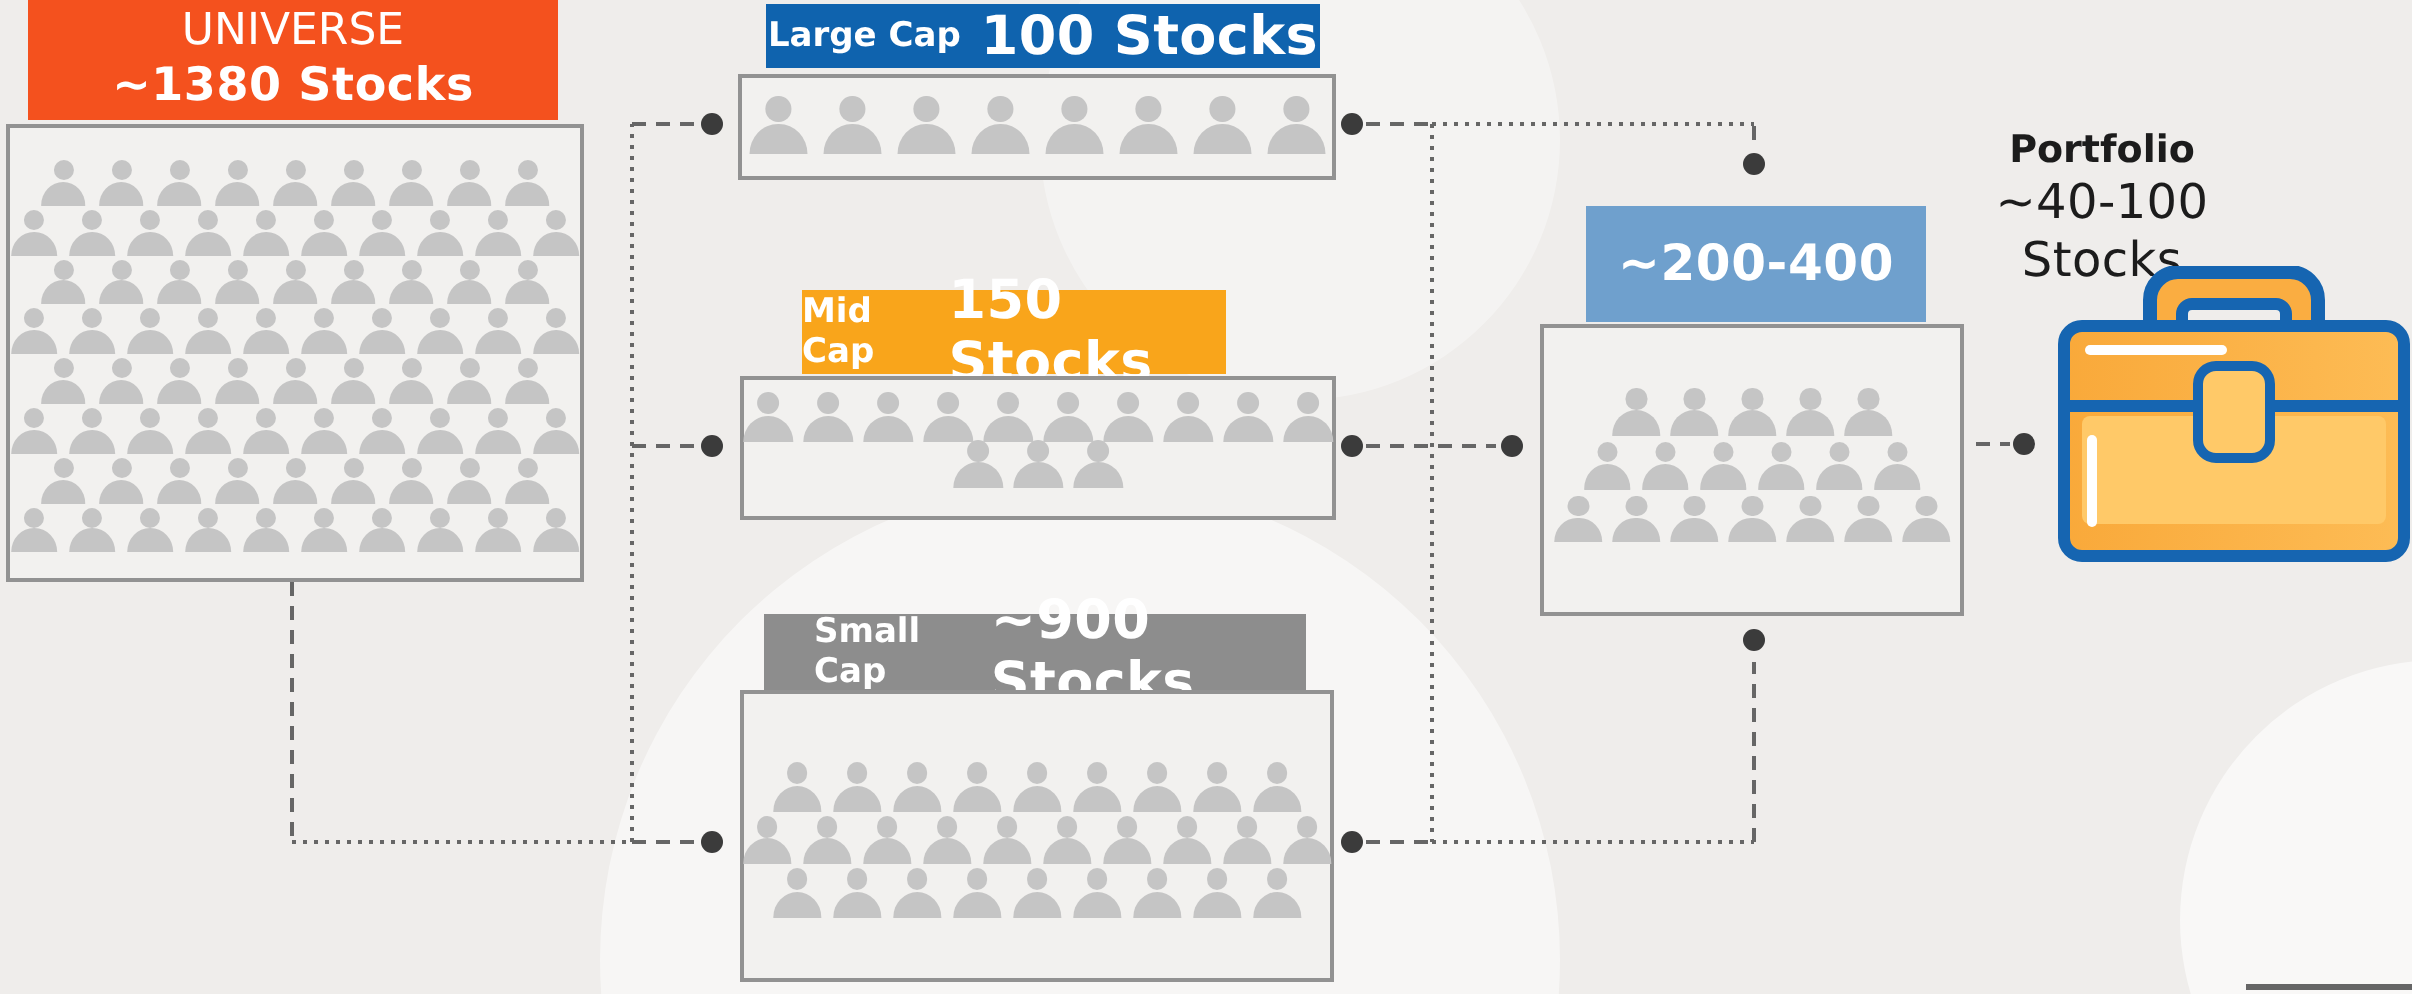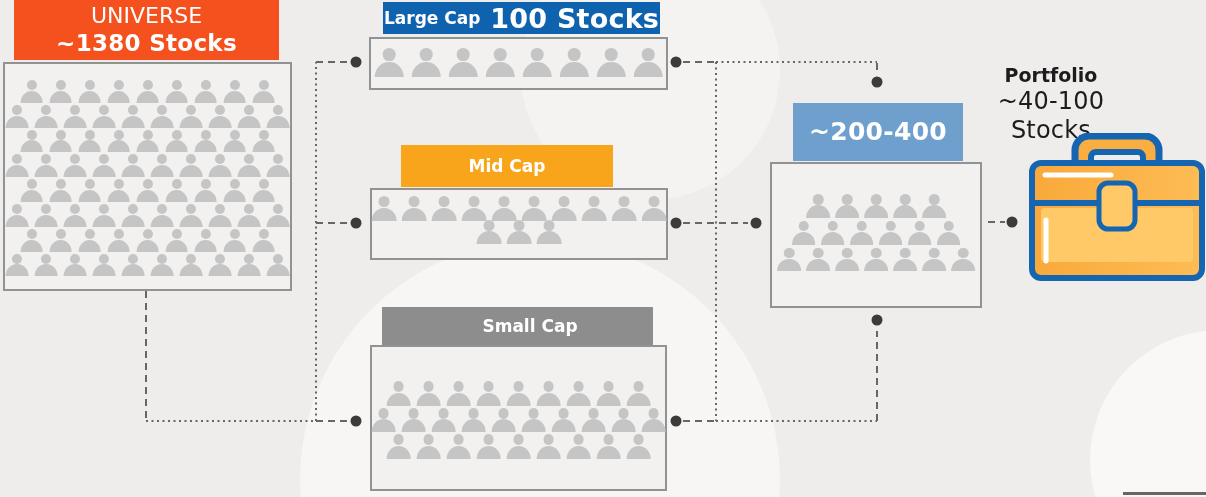--- a/index.html
+++ b/index.html
@@ -232,20 +232,21 @@
         <span class="person"></span>
         <span class="person"></span>
         <span class="person"></span>
         <span class="person"></span>
         <span class="person"></span>
       </div>
     </div>
 
   <div class="abs cap-hdr midcap-hdr" style="left:385px;top:145px;width:212px;height:42px;margin-left:16px;">
     <span class="cap-label">Mid Cap</span>
+    <span class="cap-value">150 Stocks</span>
   </div>
   <div class="abs box midcap-box" style="left:370px;top:188px;width:298px;height:72px;">
       <div class="crowd-row">
         <span class="person"></span>
         <span class="person"></span>
         <span class="person"></span>
         <span class="person"></span>
         <span class="person"></span>
         <span class="person"></span>
         <span class="person"></span>
@@ -255,20 +256,21 @@
       </div>
       <div class="crowd-row">
         <span class="person"></span>
         <span class="person"></span>
         <span class="person"></span>
       </div>
     </div>
 
   <div class="abs cap-hdr smallcap-hdr" style="left:382px;top:307px;width:271px;height:38px;padding-left:25px;">
     <span class="cap-label">Small Cap</span>
+    <span class="cap-value">~900 Stocks</span>
   </div>
   <div class="abs box smallcap-box" style="left:370px;top:345px;width:297px;height:146px;">
       <div class="crowd-row">
         <span class="person"></span>
         <span class="person"></span>
         <span class="person"></span>
         <span class="person"></span>
         <span class="person"></span>
         <span class="person"></span>
         <span class="person"></span>

